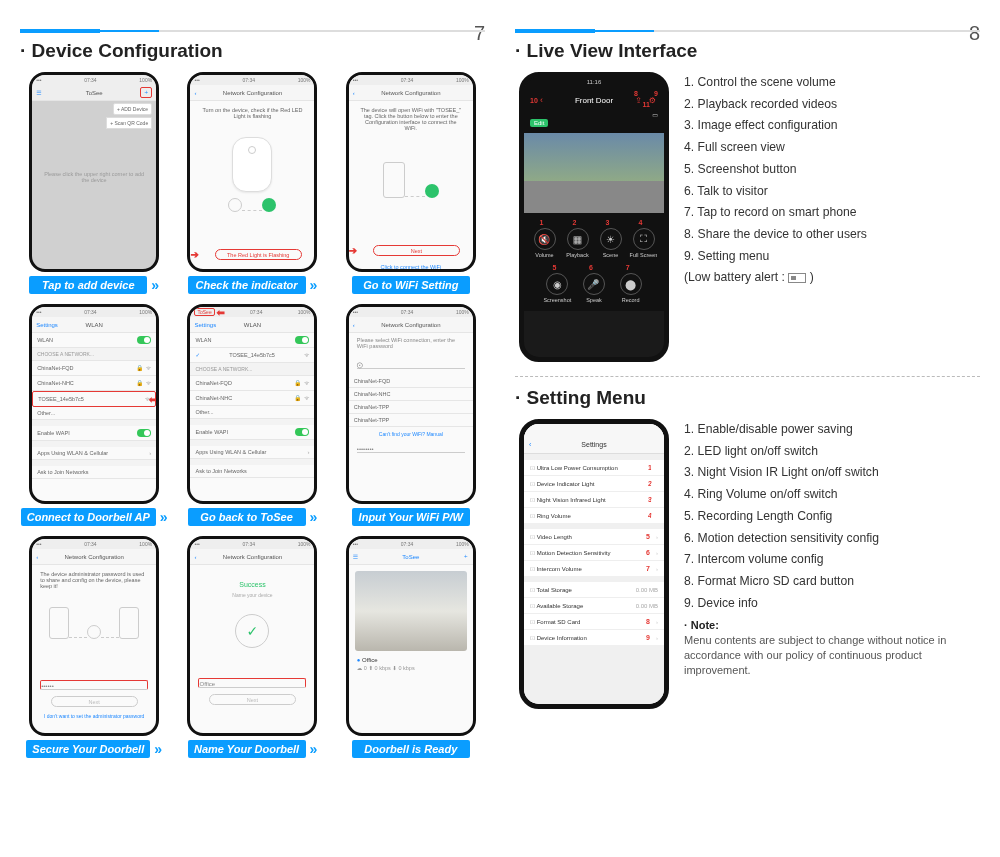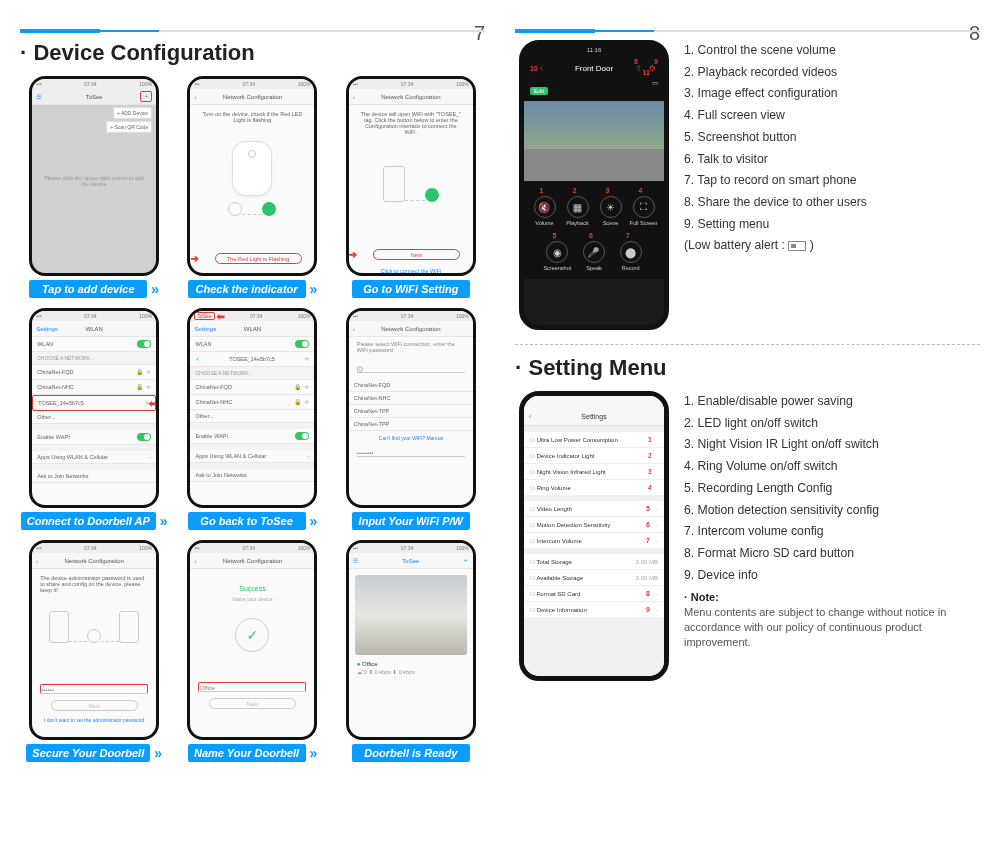--- a/index.html
+++ b/index.html
@@ -10,21 +10,21 @@
     height: 857px;
     display: flex;
     padding: 30px 20px 30px 20px;
     gap: 30px;
     color: #333;
   }
   .page { flex: 1; position: relative; }
   .page-num { position: absolute; right: 0; top: -8px; font-size: 20px; color: #555; }
   .topbar { height: 2px; background: linear-gradient(to right, #0a9dff 0%, #0a9dff 30%, #ddd 30%, #ddd 100%); margin-bottom: 8px; position: relative; }
   .topbar::before{content:'';position:absolute;left:0;top:-1px;width:80px;height:4px;background:#0a9dff;}
-  h2.section-title { font-size: 22px; font-weight: 700; margin-bottom: 10px; color:#222;}
+  h2.section-title { font-size: 19px; font-weight: 700; margin-bottom: 10px; color:#222;}
   h2.section-title::before{content:"· ";}
   
   .phone-grid { display: grid; grid-template-columns: repeat(3, 1fr); gap: 10px 10px; }
   .cell { display:flex; flex-direction:column; align-items:center; }
   .phone { width: 130px; height: 200px; border: 3px solid #111; border-radius: 16px; background:#fafafa; position:relative; overflow:hidden; }
   .phone .statusbar{height:10px;background:#eee;font-size:5px;display:flex;justify-content:space-between;padding:0 4px;align-items:center;color:#777;}
   .phone .header{height:16px;background:#f6f6f6;font-size:6px;display:flex;align-items:center;justify-content:center;color:#555;position:relative;border-bottom:1px solid #e5e5e5;}
   .phone .header .back{position:absolute;left:4px;color:#1e88ff;}
   .phone .body{position:absolute;top:26px;left:0;right:0;bottom:0;font-size:5.5px;color:#666;}
   .caption-row{display:flex;align-items:center;gap:4px;margin-top:4px;}
@@ -385,20 +385,21 @@
       <div class="caption-row">
           <div class="caption">Doorbell is Ready</div>
         </div>
     </div>
   </div>
 </div>
 
 <div class="page">
   <div class="page-num">8</div>
   <div class="topbar"></div>
+  <h2 class="section-title">Live View Interface</h2>
 
   <div class="flexrow">
     <div class="bigphone">
       <div class="lv-top">
         <div style="height:12px;color:#ccc;font-size:6px;text-align:center;padding-top:2px;">11:16</div>
         <div class="lv-header">
           <span class="redlabel" style="left:6px;">10</span>
           <span style="position:absolute;left:16px;color:#e53935;font-size:9px;">‹</span>
           <span>Front Door</span>
           <span class="redlabel" style="right:26px;top:1px;">8</span>

